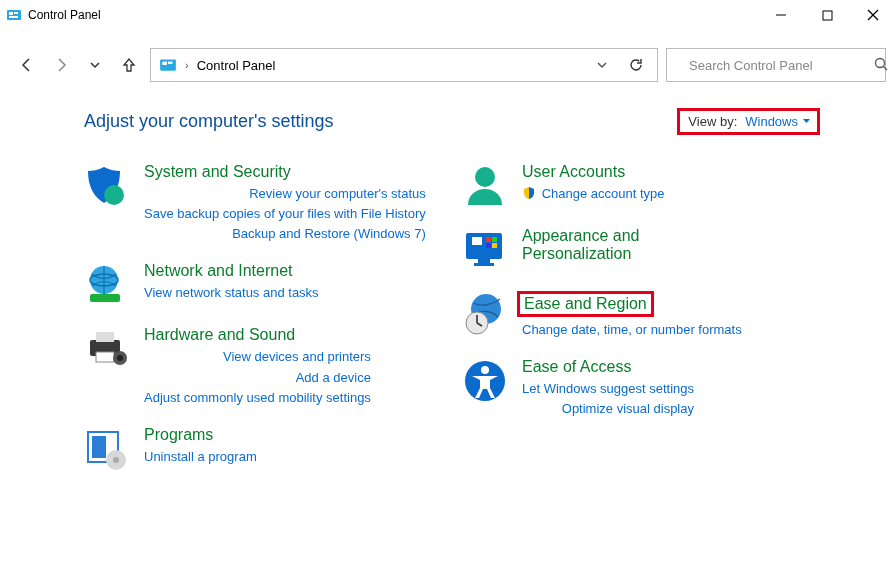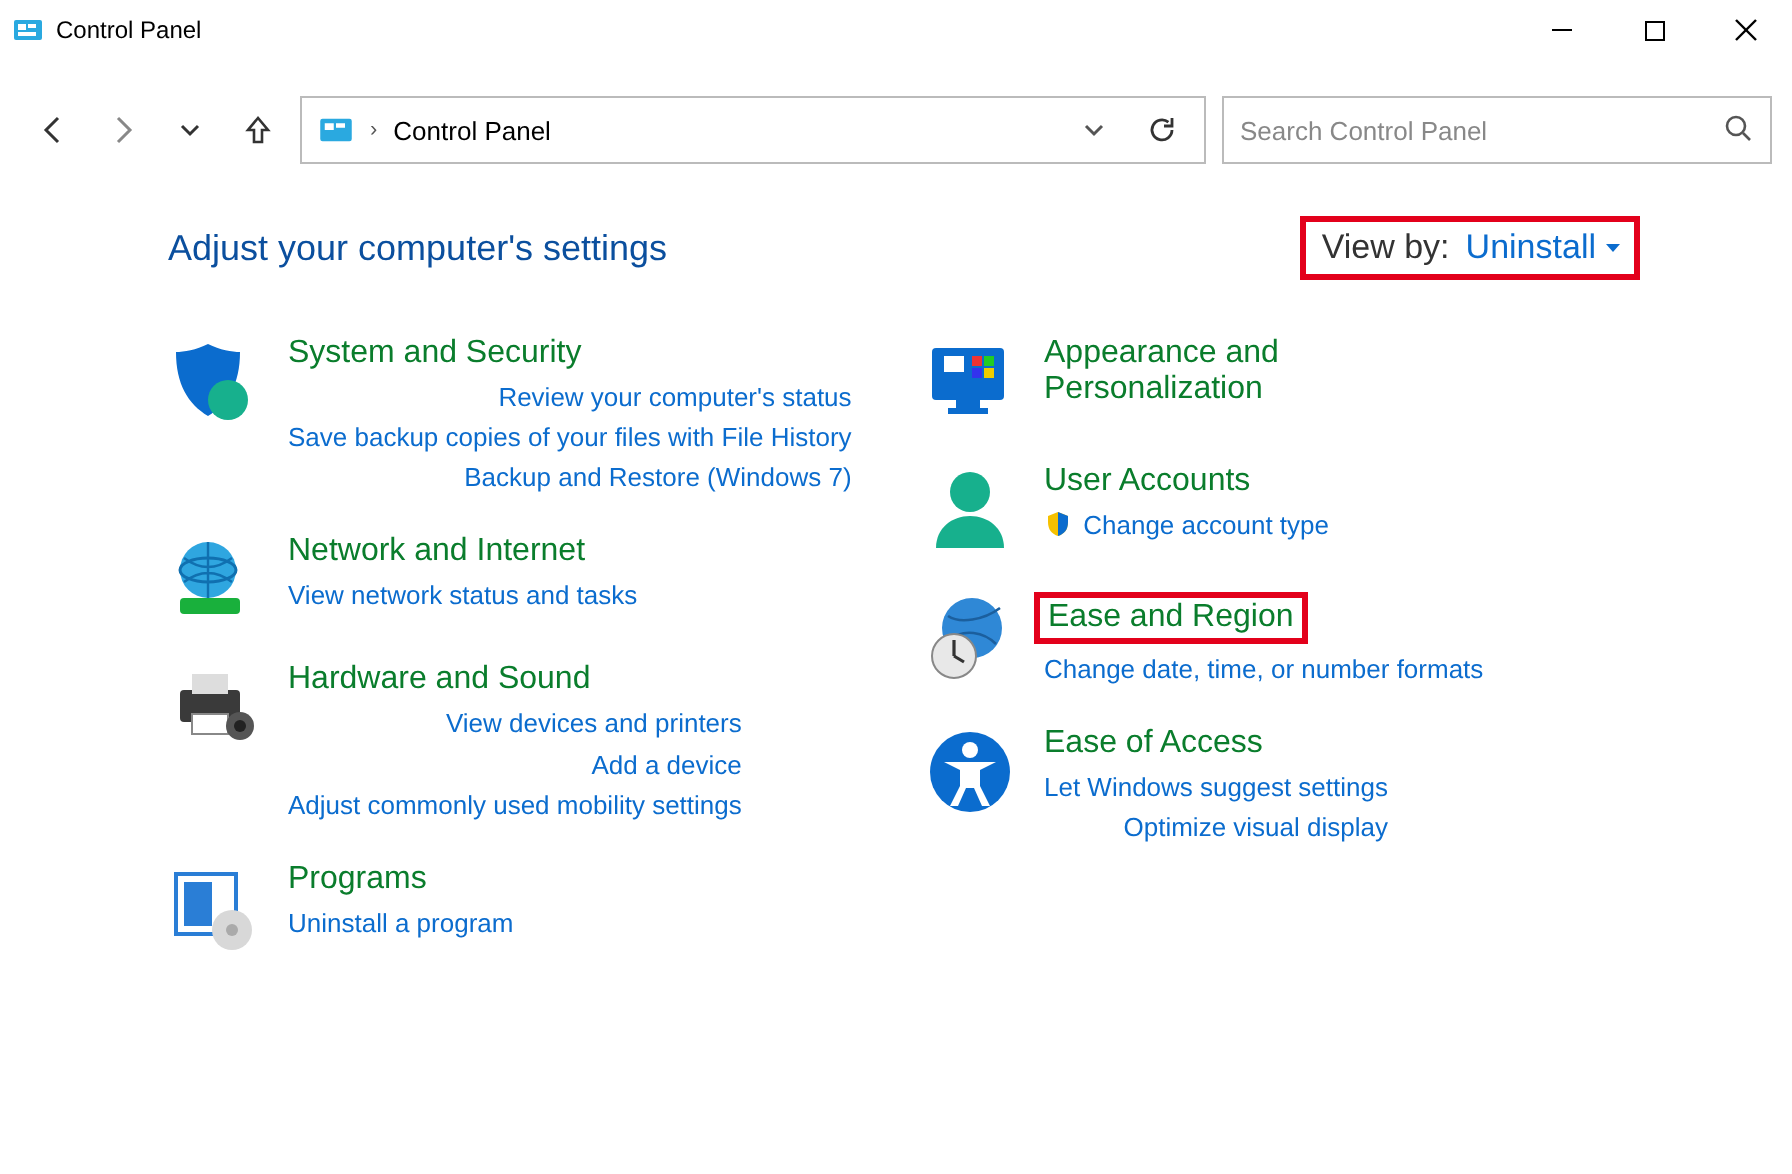--- a/index.html
+++ b/index.html
@@ -49,26 +49,26 @@
       border: 1px solid #bbb;
       height: 34px;
       padding: 0 8px;
       gap: 8px;
     }
     .addr-bar .cp-icon { width: 18px; height: 18px; display:inline-flex; }
     .addr-bar .crumb { font-size: 13px; }
     .addr-bar .chev { color: #555; font-size: 11px; }
     .addr-spacer { flex:1; }
     .search-bar {
-      width: 275px;
+      width: 220px;
       display: flex;
       align-items: center;
       border: 1px solid #bbb;
       height: 34px;
-      padding: 0 8px;
+      padding: 0 22px;
       gap: 8px;
     }
     .search-bar input {
       flex: 1;
       border: none;
       outline: none;
       font-size: 13px;
       color: #555;
     }
     .search-bar input::placeholder { color: #888; }
@@ -86,21 +86,21 @@
       font-size: 18px;
       font-weight: 400;
       text-align: right;
     }
     .viewby-box {
       border: 3px solid #e3001b;
       padding: 3px 6px 3px 8px;
       display: flex;
       align-items: center;
       gap: 8px;
-      font-size: 17px;
+      font-size: 13px;
     }
     .viewby-label { color: #333; }
     .viewby-val { color: #0b6cce; display:flex; align-items:center; gap:4px; }
     .grid {
       display: flex;
       gap: 20px;
     }
     .col { flex: 1; }
     .item {
       display: flex;
@@ -220,21 +220,21 @@
         </svg></span>
   </div>
 </div>
 
 <div class="content">
   <div class="heading-row">
     <div class="heading">Adjust your computer's settings</div>
     <div class="viewby-box">
       <span class="viewby-label">View by:</span>
       <span class="viewby-val">
-        <span>Uninstall</span>
+        <span>Windows</span>
         <span><svg width="9" height="9" viewBox="0 0 9 9">
               <path d="M1 2 L4.5 6 L8 2 Z" fill="#0b6cce"></path>
             </svg></span>
       </span>
     </div>
   </div>
 
   <div class="grid">
 
     <div class="col">
@@ -296,41 +296,20 @@
             </svg>
         </div>
         <div>
           <a class="cat-title">Programs</a>
           <a class="sub">Uninstall a program</a>
         </div>
       </div>
     </div>
 
     <div class="col">
-      <div class="item">
-        <div class="ico">
-          <svg viewBox="0 0 46 46">
-              <rect x="4" y="6" width="36" height="26" rx="2" fill="#0b6cce"></rect>
-              <rect x="10" y="10" width="10" height="8" fill="#fff"></rect>
-              <rect x="24" y="10" width="5" height="5" fill="#e33"></rect>
-              <rect x="30" y="10" width="5" height="5" fill="#2c2"></rect>
-              <rect x="24" y="16" width="5" height="5" fill="#33e"></rect>
-              <rect x="30" y="16" width="5" height="5" fill="#ec0"></rect>
-              <rect x="16" y="32" width="12" height="4" fill="#0b6cce"></rect>
-              <rect x="12" y="36" width="20" height="3" fill="#0b6cce"></rect>
-            </svg>
-        </div>
-        <div>
-          <a class="cat-title">
-            <span>Appearance and</span><br>
-            <span>Personalization</span>
-          </a>
-        </div>
-      </div>
-
       <div class="item">
         <div class="ico">
           <svg viewBox="0 0 46 46">
               <circle cx="23" cy="14" r="10" fill="#17b08d"></circle>
               <path d="M6 42c0-10 8-16 17-16s17 6 17 16z" fill="#17b08d"></path>
             </svg>
         </div>
         <div>
           <a class="cat-title">User Accounts</a>
           <a class="sub">
@@ -341,20 +320,41 @@
                 </svg>
               </span>
             <span>Change account type</span>
           </a>
         </div>
       </div>
 
       <div class="item">
         <div class="ico">
           <svg viewBox="0 0 46 46">
+              <rect x="4" y="6" width="36" height="26" rx="2" fill="#0b6cce"></rect>
+              <rect x="10" y="10" width="10" height="8" fill="#fff"></rect>
+              <rect x="24" y="10" width="5" height="5" fill="#e33"></rect>
+              <rect x="30" y="10" width="5" height="5" fill="#2c2"></rect>
+              <rect x="24" y="16" width="5" height="5" fill="#33e"></rect>
+              <rect x="30" y="16" width="5" height="5" fill="#ec0"></rect>
+              <rect x="16" y="32" width="12" height="4" fill="#0b6cce"></rect>
+              <rect x="12" y="36" width="20" height="3" fill="#0b6cce"></rect>
+            </svg>
+        </div>
+        <div>
+          <a class="cat-title">
+            <span>Appearance and</span><br>
+            <span>Personalization</span>
+          </a>
+        </div>
+      </div>
+
+      <div class="item">
+        <div class="ico">
+          <svg viewBox="0 0 46 46">
               <circle cx="24" cy="18" r="15" fill="#2f88d6"></circle>
               <path d="M12 12c6 4 18 2 26-4M12 24c8-6 18-4 24 2" stroke="#1b5f9e" fill="none" stroke-width="1.3"></path>
               <circle cx="15" cy="32" r="11" fill="#e8e8e8" stroke="#888"></circle>
               <line x1="15" y1="32" x2="15" y2="24" stroke="#333" stroke-width="1.6"></line>
               <line x1="15" y1="32" x2="20" y2="35" stroke="#333" stroke-width="1.6"></line>
             </svg>
         </div>
         <div>
           <a class="cat-title boxed">Ease and Region</a>
           <a class="sub">Change date, time, or number formats</a>

